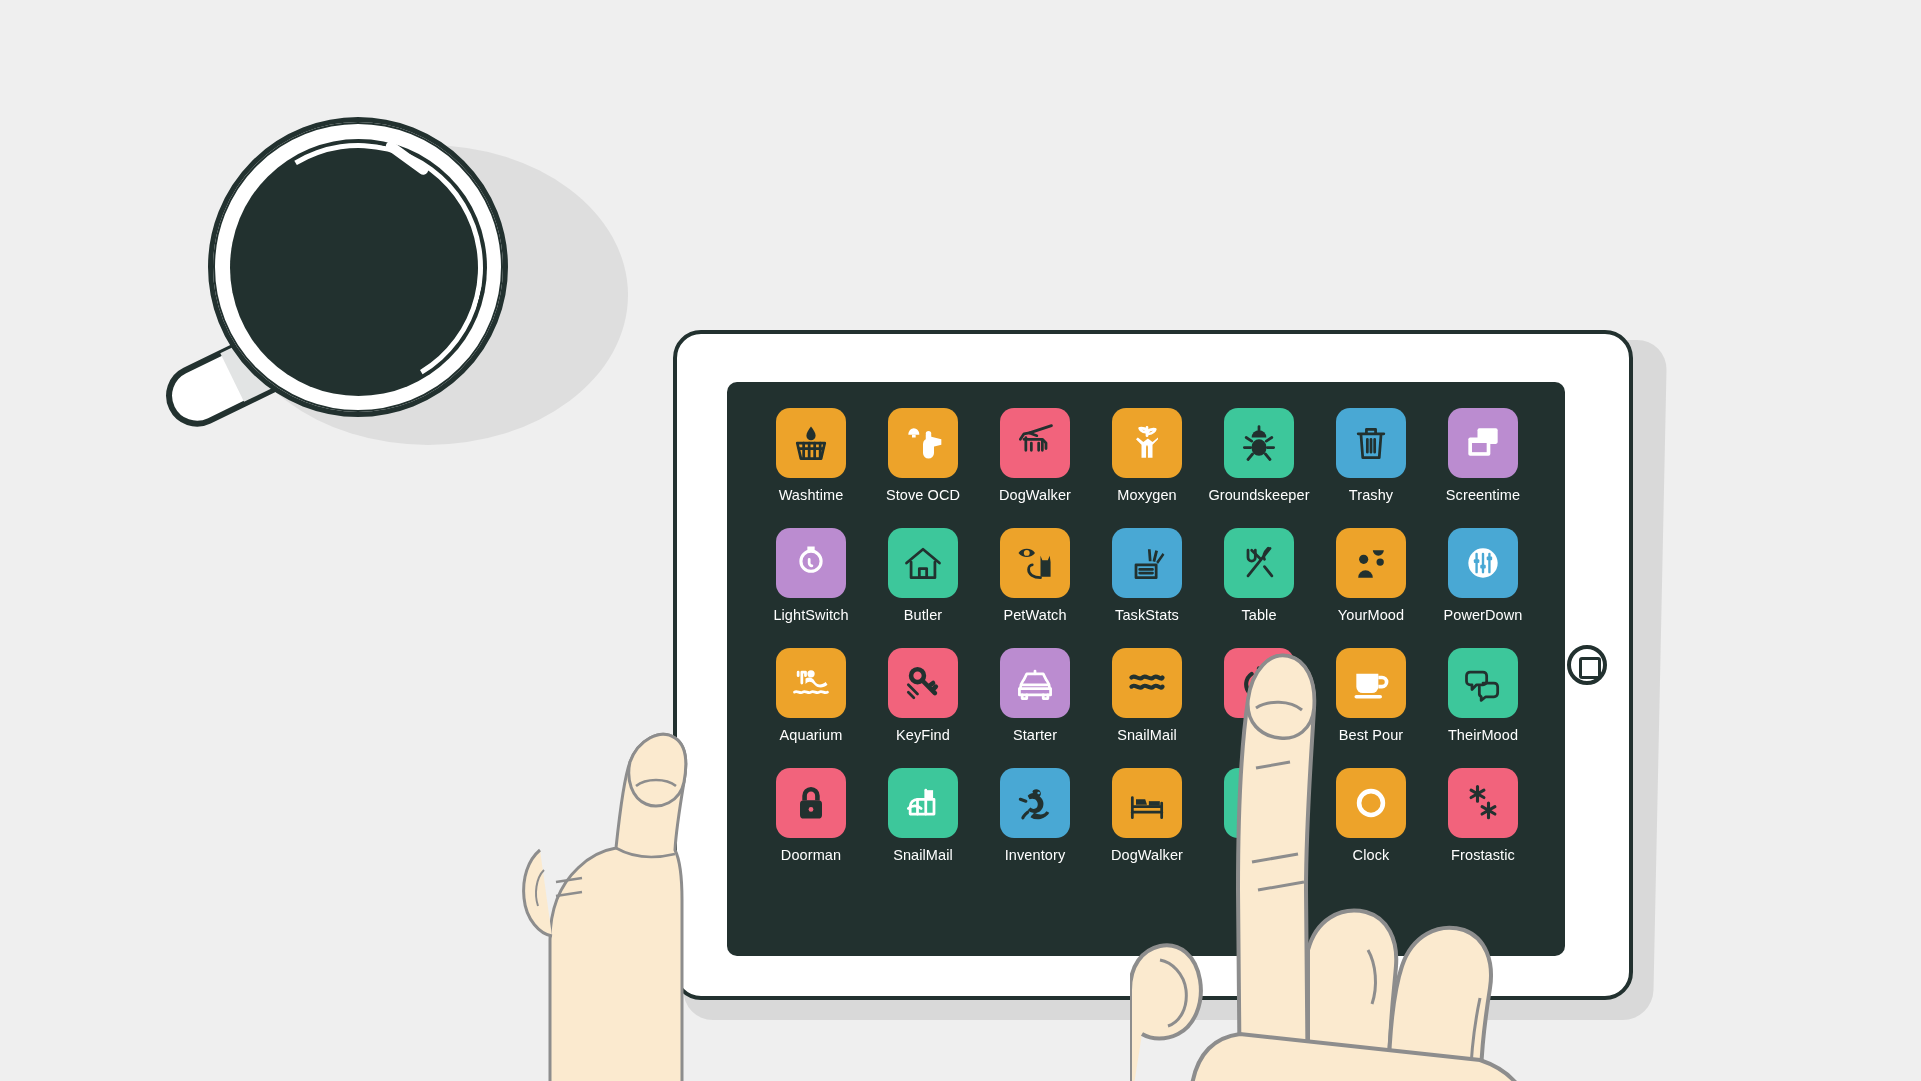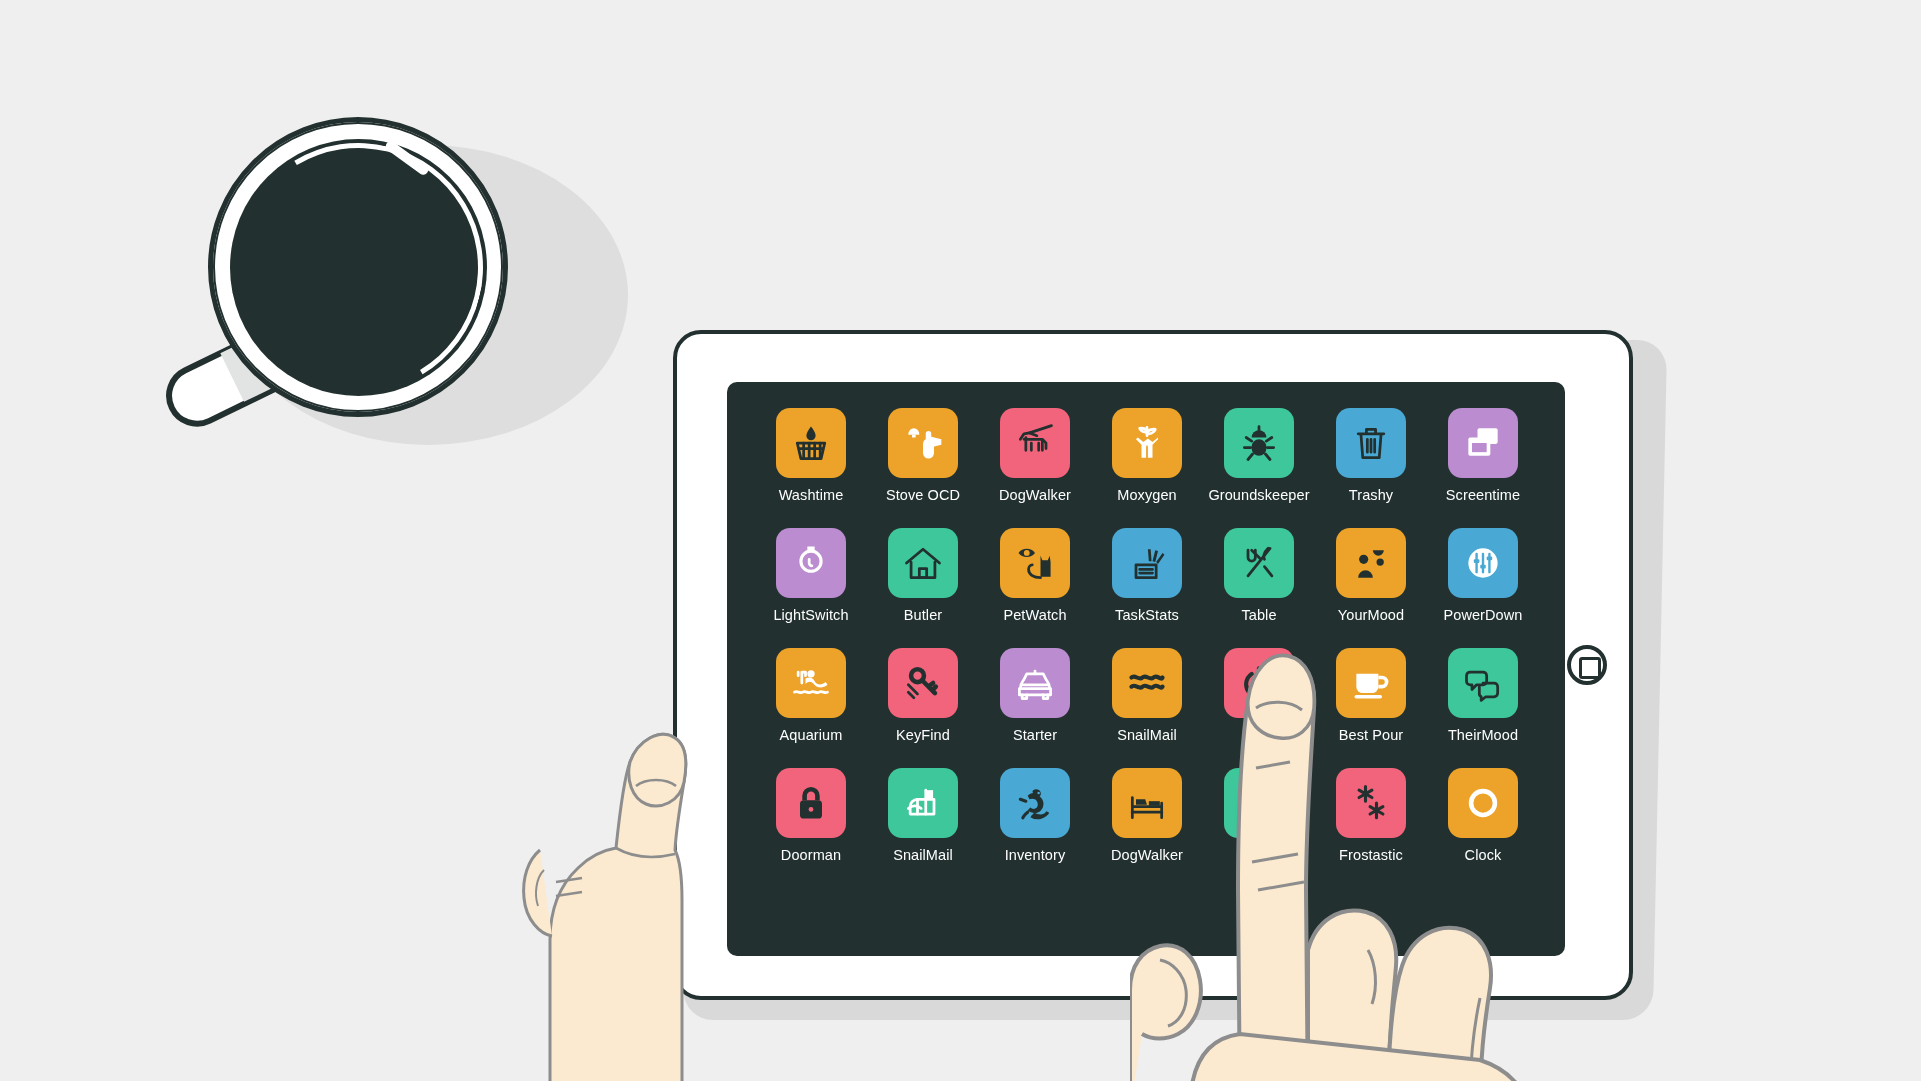--- a/index.html
+++ b/index.html
@@ -387,35 +387,35 @@
             <div class="app-tile" style="background: rgb(61, 199, 155);">
               <svg xmlns="http://www.w3.org/2000/svg" viewBox="0 0 48 48" width="44" height="44">
                 <circle cx="14" cy="14" r="5" fill="none" stroke="#22312f" stroke-width="3" stroke-linecap="round" stroke-linejoin="round"></circle>
                 <circle cx="14" cy="34" r="5" fill="none" stroke="#22312f" stroke-width="3" stroke-linecap="round" stroke-linejoin="round"></circle>
                 <path fill="none" stroke="#22312f" stroke-width="3" stroke-linecap="round" stroke-linejoin="round" d="M18 18l20 16M18 30L38 14"></path>
               </svg>
             </div>
             <div class="app-label">Trash</div>
           </div>
           <div class="app">
+            <div class="app-tile" style="background: rgb(237, 163, 42);">
+              <svg xmlns="http://www.w3.org/2000/svg" viewBox="0 0 48 48" width="44" height="44">
+                <circle cx="24" cy="24" r="13" fill="none" stroke="#ffffff" stroke-width="5"></circle>
+              </svg>
+            </div>
+            <div class="app-label">Clock</div>
+          </div>
+          <div class="app">
             <div class="app-tile" style="background: rgb(242, 99, 124);">
               <svg xmlns="http://www.w3.org/2000/svg" viewBox="0 0 48 48" width="44" height="44">
                 <path fill="none" stroke="#22312f" stroke-width="3.4" stroke-linecap="round" d="M18 6v16M11 10l14 8M25 10l-14 8"></path>
                 <path fill="none" stroke="#22312f" stroke-width="3.4" stroke-linecap="round" d="M30 24v16M23 28l14 8M37 28l-14 8"></path>
               </svg>
             </div>
             <div class="app-label">Frostastic</div>
-          </div>
-          <div class="app">
-            <div class="app-tile" style="background: rgb(237, 163, 42);">
-              <svg xmlns="http://www.w3.org/2000/svg" viewBox="0 0 48 48" width="44" height="44">
-                <circle cx="24" cy="24" r="13" fill="none" stroke="#ffffff" stroke-width="5"></circle>
-              </svg>
-            </div>
-            <div class="app-label">Clock</div>
           </div>
         </div>
     </div>
   </div>
 
   <svg class="hand hand-left" viewBox="0 0 260 500">
     <path d="M30 500 L30 330 C30 300 40 275 58 258 C70 246 84 240 96 238
              C100 200 104 168 110 152 C118 130 140 118 155 128
              C166 135 168 150 164 172 C160 196 156 220 155 240
              C160 250 162 268 162 290 L162 500 Z" fill="#fbeacf" stroke="#8d8d8d" stroke-width="3"></path>

